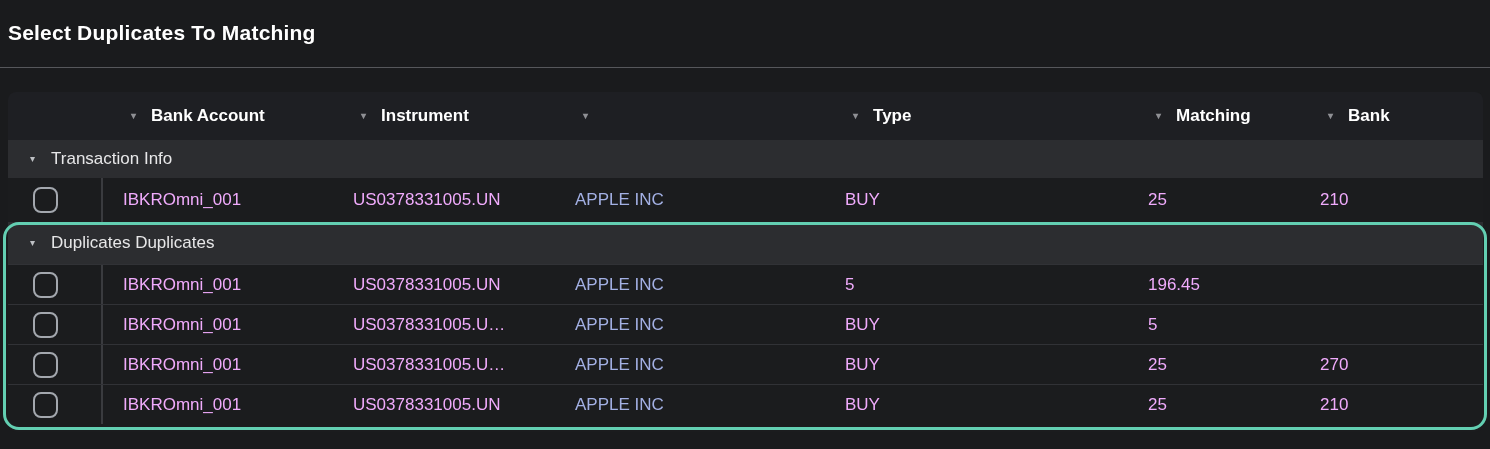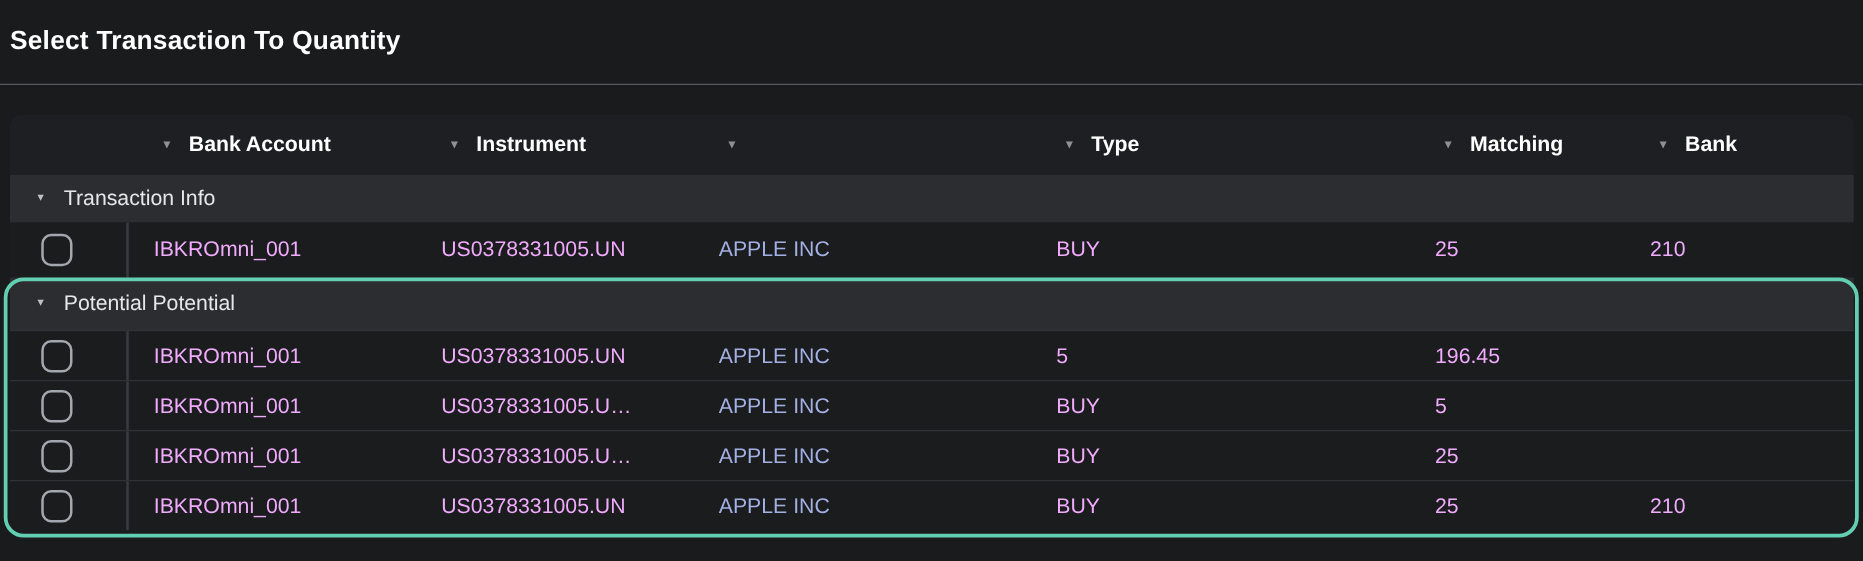--- a/index.html
+++ b/index.html
@@ -113,21 +113,21 @@
     border: 3px solid var(--accent, #63cfb2);
     border-radius: 16px;
     pointer-events: none;
     z-index: 5;
   }
 </style>
 </head>
 <body>
 
 <div class="page-header">
-  <div class="page-title">Select Transaction To Quantity</div>
+  <div class="page-title">Select Duplicates To Matching</div>
 </div>
 
 <div class="table">
 
   <div class="grid header-row">
     <div class="hcell"></div>
     <div class="hcell">
       <span class="sort-arrow">▾</span>
       <span>Bank Account</span>
     </div>
@@ -164,21 +164,21 @@
     <div class="cell">IBKROmni_001</div>
     <div class="cell">US0378331005.UN</div>
     <div class="cell iname">APPLE INC</div>
     <div class="cell">BUY</div>
     <div class="cell">25</div>
     <div class="cell">210</div>
   </div>
 
   <div class="group-row g-dup">
     <span class="collapse-arrow">▾</span>
-    <span>Potential Potential</span>
+    <span>Duplicates Duplicates</span>
   </div>
 
   <div class="grid data-row">
     <div class="cell checkcell">
       <span class="checkbox"></span>
     </div>
     <div class="cell">IBKROmni_001</div>
     <div class="cell">US0378331005.UN</div>
     <div class="cell iname">APPLE INC</div>
     <div class="cell">5</div>
@@ -198,20 +198,21 @@
 
   <div class="grid data-row">
     <div class="cell checkcell">
       <span class="checkbox"></span>
     </div>
     <div class="cell">IBKROmni_001</div>
     <div class="cell">US0378331005.U…</div>
     <div class="cell iname">APPLE INC</div>
     <div class="cell">BUY</div>
     <div class="cell">25</div>
+    <div class="cell">270</div>
   </div>
 
   <div class="grid data-row">
     <div class="cell checkcell">
       <span class="checkbox"></span>
     </div>
     <div class="cell">IBKROmni_001</div>
     <div class="cell">US0378331005.UN</div>
     <div class="cell iname">APPLE INC</div>
     <div class="cell">BUY</div>

